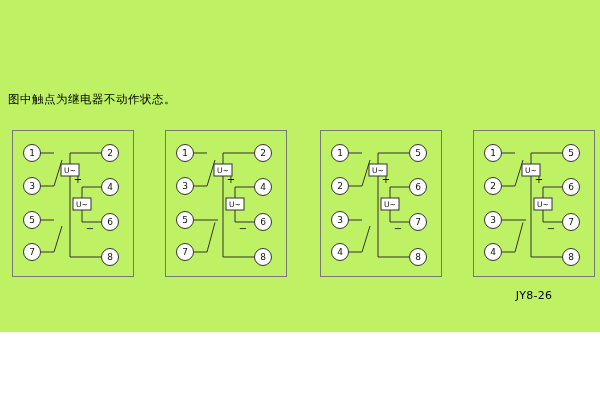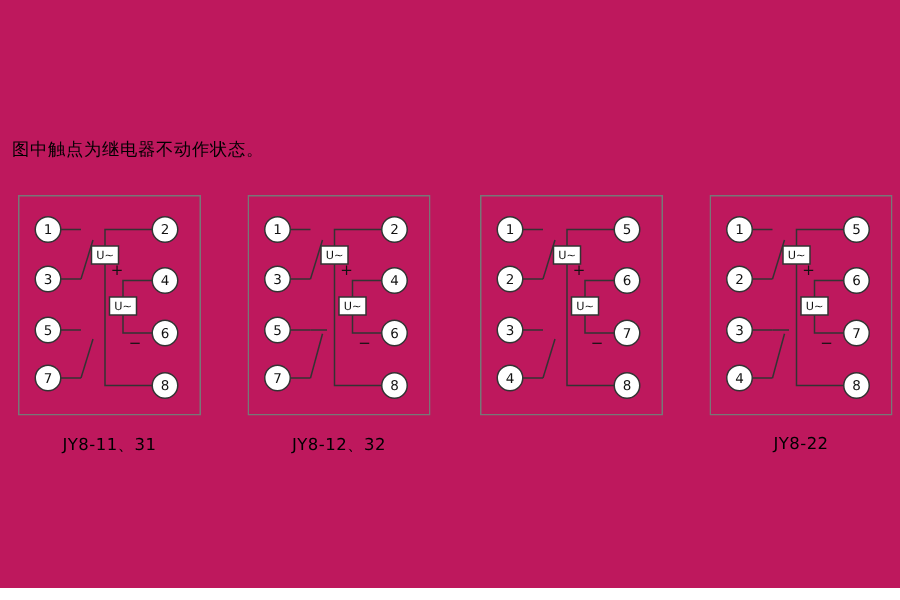--- a/index.html
+++ b/index.html
@@ -1,17 +1,17 @@
 <!DOCTYPE html>
 <html><head>
 <meta charset="utf-8">
 <style>
   html,body{margin:0;padding:0;background:#fff;}
   body{width:600px;height:400px;font-family:"DejavU Sans",sans-serif;}
-  .page{position:relative;width:600px;height:392px;background:#be185d;overflow:hidden;font-family:"DejaVu Sans",sans-serif;}
+  .page{position:relative;width:600px;height:332px;background:#bef264;overflow:hidden;font-family:"DejaVu Sans",sans-serif;}
   .note{position:absolute;left:8px;top:92px;font-size:11.5px;color:#000;letter-spacing:.5px;}
   figure.diagram{position:absolute;top:130px;margin:0;width:122px;}
   figcaption{margin-top:8px;text-align:center;font-size:11px;color:#000;letter-spacing:.3px;}
   svg .wire{stroke:#333;fill:none;stroke-width:1;}
   svg .frame{stroke:#777;fill:none;stroke-width:1;}
   svg circle{stroke:#333;fill:#fff;stroke-width:1;}
   svg text{fill:#111;font-family:"DejaVu Sans",sans-serif;}
   svg rect.elem{stroke:#333;fill:#fff;stroke-width:1;}
   .tnum{font-size:9px;text-anchor:middle;}
   .ulabel{font-size:7.5px;text-anchor:middle;}
@@ -70,21 +70,20 @@
         </g>
       <g>
           <circle cx="98" cy="92" r="8.5"></circle>
           <text class="tnum" x="98" y="95.2">6</text>
         </g>
       <g>
           <circle cx="98" cy="127" r="8.5"></circle>
           <text class="tnum" x="98" y="130.2">8</text>
         </g>
     </svg>
-    <figcaption>JY8-11、31</figcaption>
   </figure>
 
   <figure class="diagram" style="left:165px">
     <svg width="122" height="147" viewBox="0 0 122 147">
       <rect class="frame" x="0.5" y="0.5" width="121" height="146"></rect>
       <path class="wire" d="M28.5 23 H42"></path>
       <path class="wire" d="M28.5 56 H42"></path>
       <path class="wire" d="M42 56 L50 30"></path>
       <path class="wire" d="M28.5 90 H42"></path>
       <path class="wire" d="M42 90 H53"></path>
@@ -127,21 +126,20 @@
         </g>
       <g>
           <circle cx="98" cy="92" r="8.5"></circle>
           <text class="tnum" x="98" y="95.2">6</text>
         </g>
       <g>
           <circle cx="98" cy="127" r="8.5"></circle>
           <text class="tnum" x="98" y="130.2">8</text>
         </g>
     </svg>
-    <figcaption>JY8-12、32</figcaption>
   </figure>
 
   <figure class="diagram" style="left:320px">
     <svg width="122" height="147" viewBox="0 0 122 147">
       <rect class="frame" x="0.5" y="0.5" width="121" height="146"></rect>
       <path class="wire" d="M28.5 23 H42"></path>
       <path class="wire" d="M28.5 56 H42"></path>
       <path class="wire" d="M42 56 L50 30"></path>
       <path class="wire" d="M28.5 90 H42"></path>
       <path class="wire" d="M28.5 122 H42"></path>
@@ -239,16 +237,16 @@
         </g>
       <g>
           <circle cx="98" cy="92" r="8.5"></circle>
           <text class="tnum" x="98" y="95.2">7</text>
         </g>
       <g>
           <circle cx="98" cy="127" r="8.5"></circle>
           <text class="tnum" x="98" y="130.2">8</text>
         </g>
     </svg>
-    <figcaption>JY8-22</figcaption>
+    <figcaption>JY8-26</figcaption>
   </figure>
 
 </div>
 
 </body></html>

